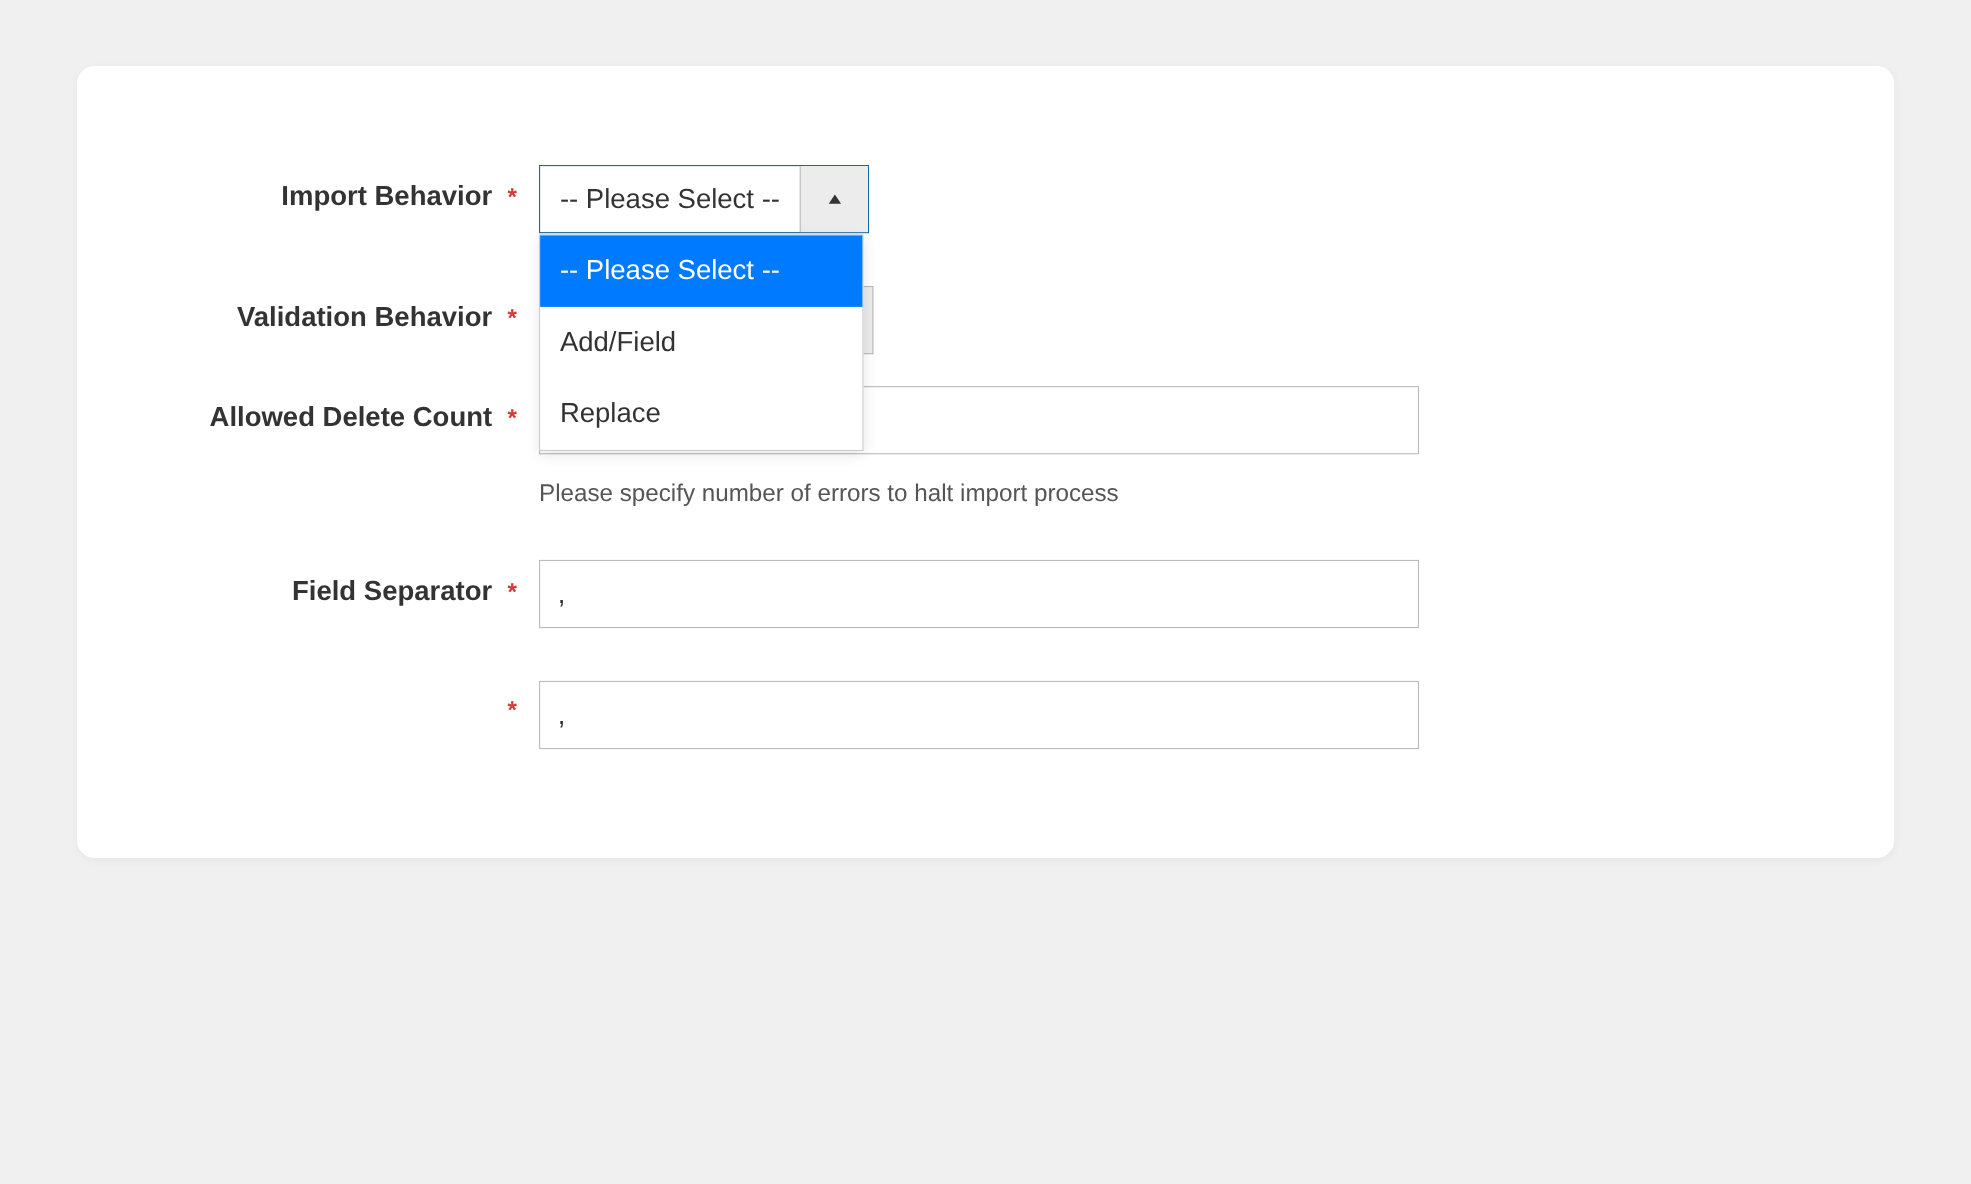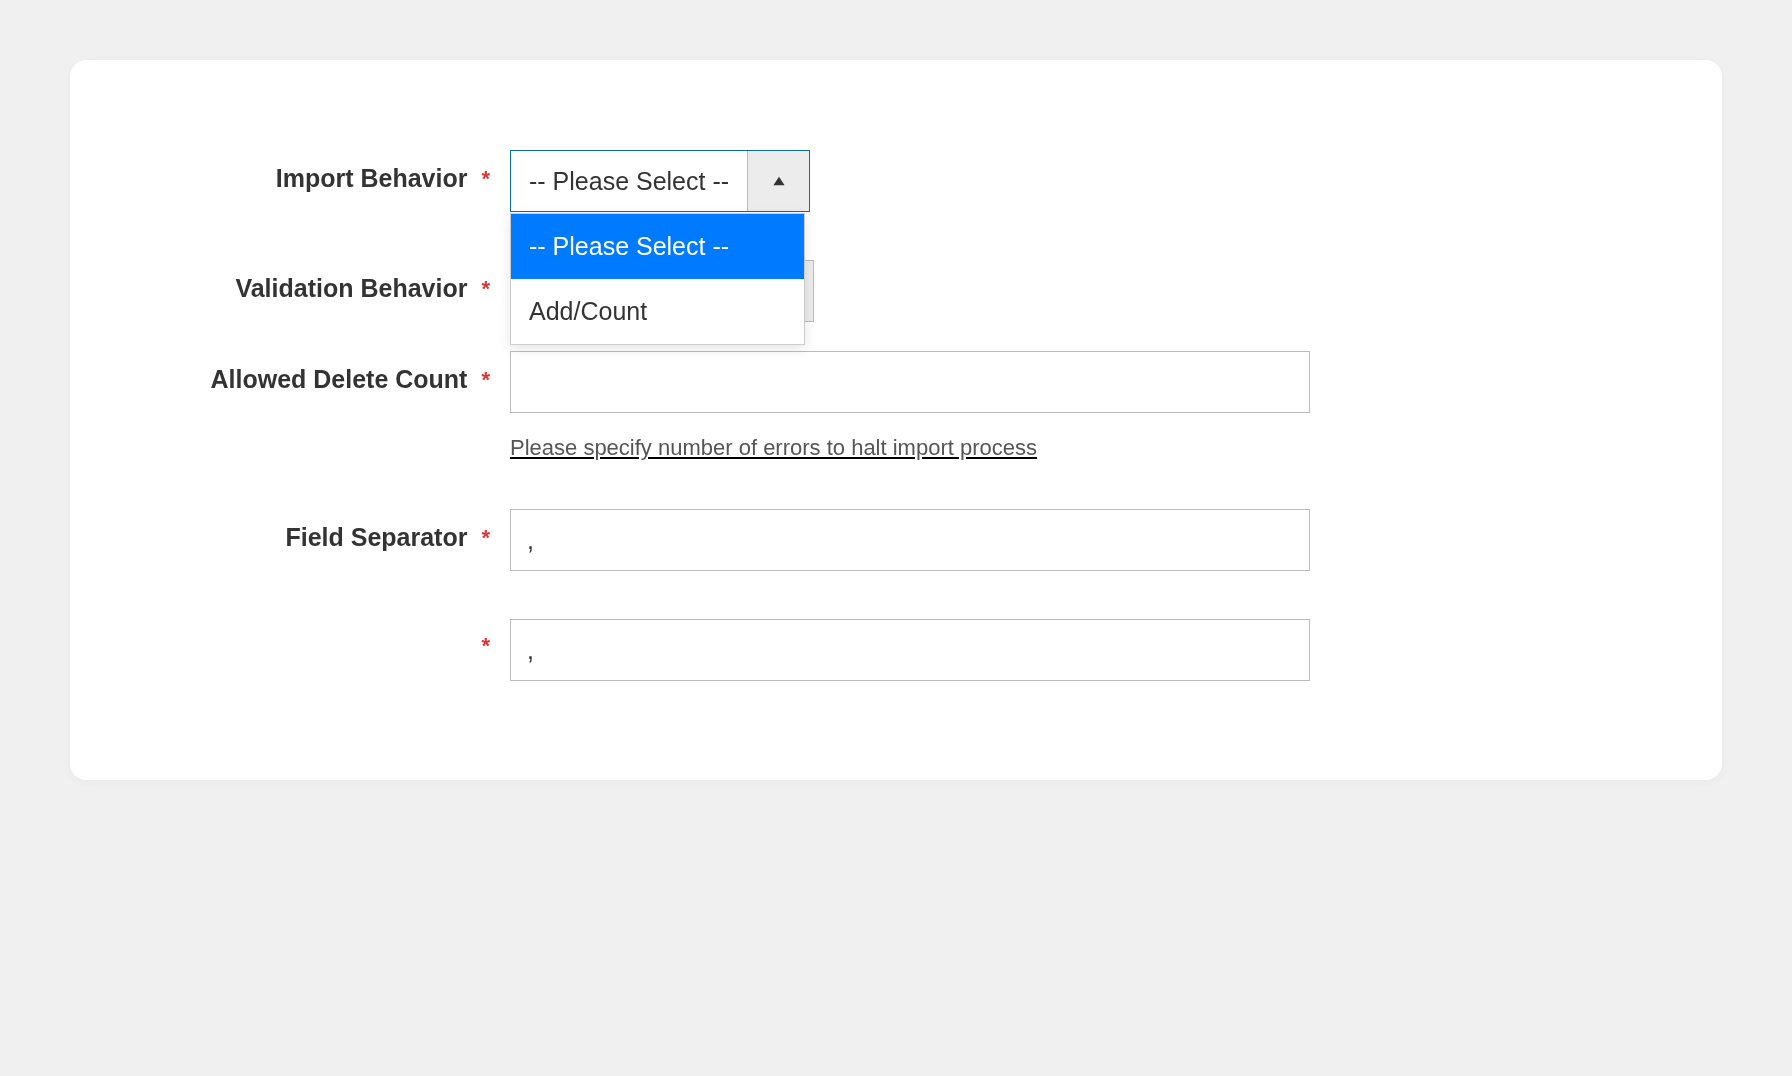--- a/index.html
+++ b/index.html
@@ -6,21 +6,21 @@
     body {
       font-family: -apple-system, BlinkMacSystemFont, "Segoe UI", Helvetica, Arial, sans-serif;
       background: #f0f0f0;
       width: 1792px;
       height: 1076px;
       padding: 60px 70px;
     }
     .card {
       background: #fff;
       border-radius: 16px;
-      padding: 90px 90px 80px 90px;
+      padding: 90px 90px 80px 70px;
       box-shadow: 0 2px 8px rgba(0,0,0,0.04);
       height: 720px;
       position: relative;
     }
     .form-row {
       display: flex;
       align-items: flex-start;
       margin-bottom: 48px;
       position: relative;
     }
@@ -38,21 +38,20 @@
       gap: 14px;
     }
     .required {
       color: #d63838;
       font-size: 22px;
       font-weight: 700;
     }
     .field-col {
       flex: 1;
       max-width: 800px;
-      text-decoration: underline;
     }
     .select-box {
       display: inline-flex;
       border: 1px solid #888;
       background: #fff;
       height: 62px;
       position: relative;
       z-index: 2;
     }
     .select-box.active {
@@ -141,21 +140,22 @@
     <div class="field-col">
       <div class="select-box active" style="position:relative;">
         <div class="select-text">-- Please Select --</div>
         <div class="select-arrow">
           <svg viewBox="0 0 10 10">
               <polygon points="5,2 9,8 1,8" fill="#333"></polygon>
             </svg>
         </div>
         <div class="dropdown">
           <div class="dropdown-option selected">-- Please Select --</div>
-          <div class="dropdown-option">Add/Count</div>
+          <div class="dropdown-option">Add/Field</div>
+          <div class="dropdown-option">Replace</div>
         </div>
       </div>
     </div>
   </div>
 
   <div class="form-row row-validation">
     <div class="label-col">
       <span>Validation Behavior</span>
       <span class="required">*</span>
     </div>

